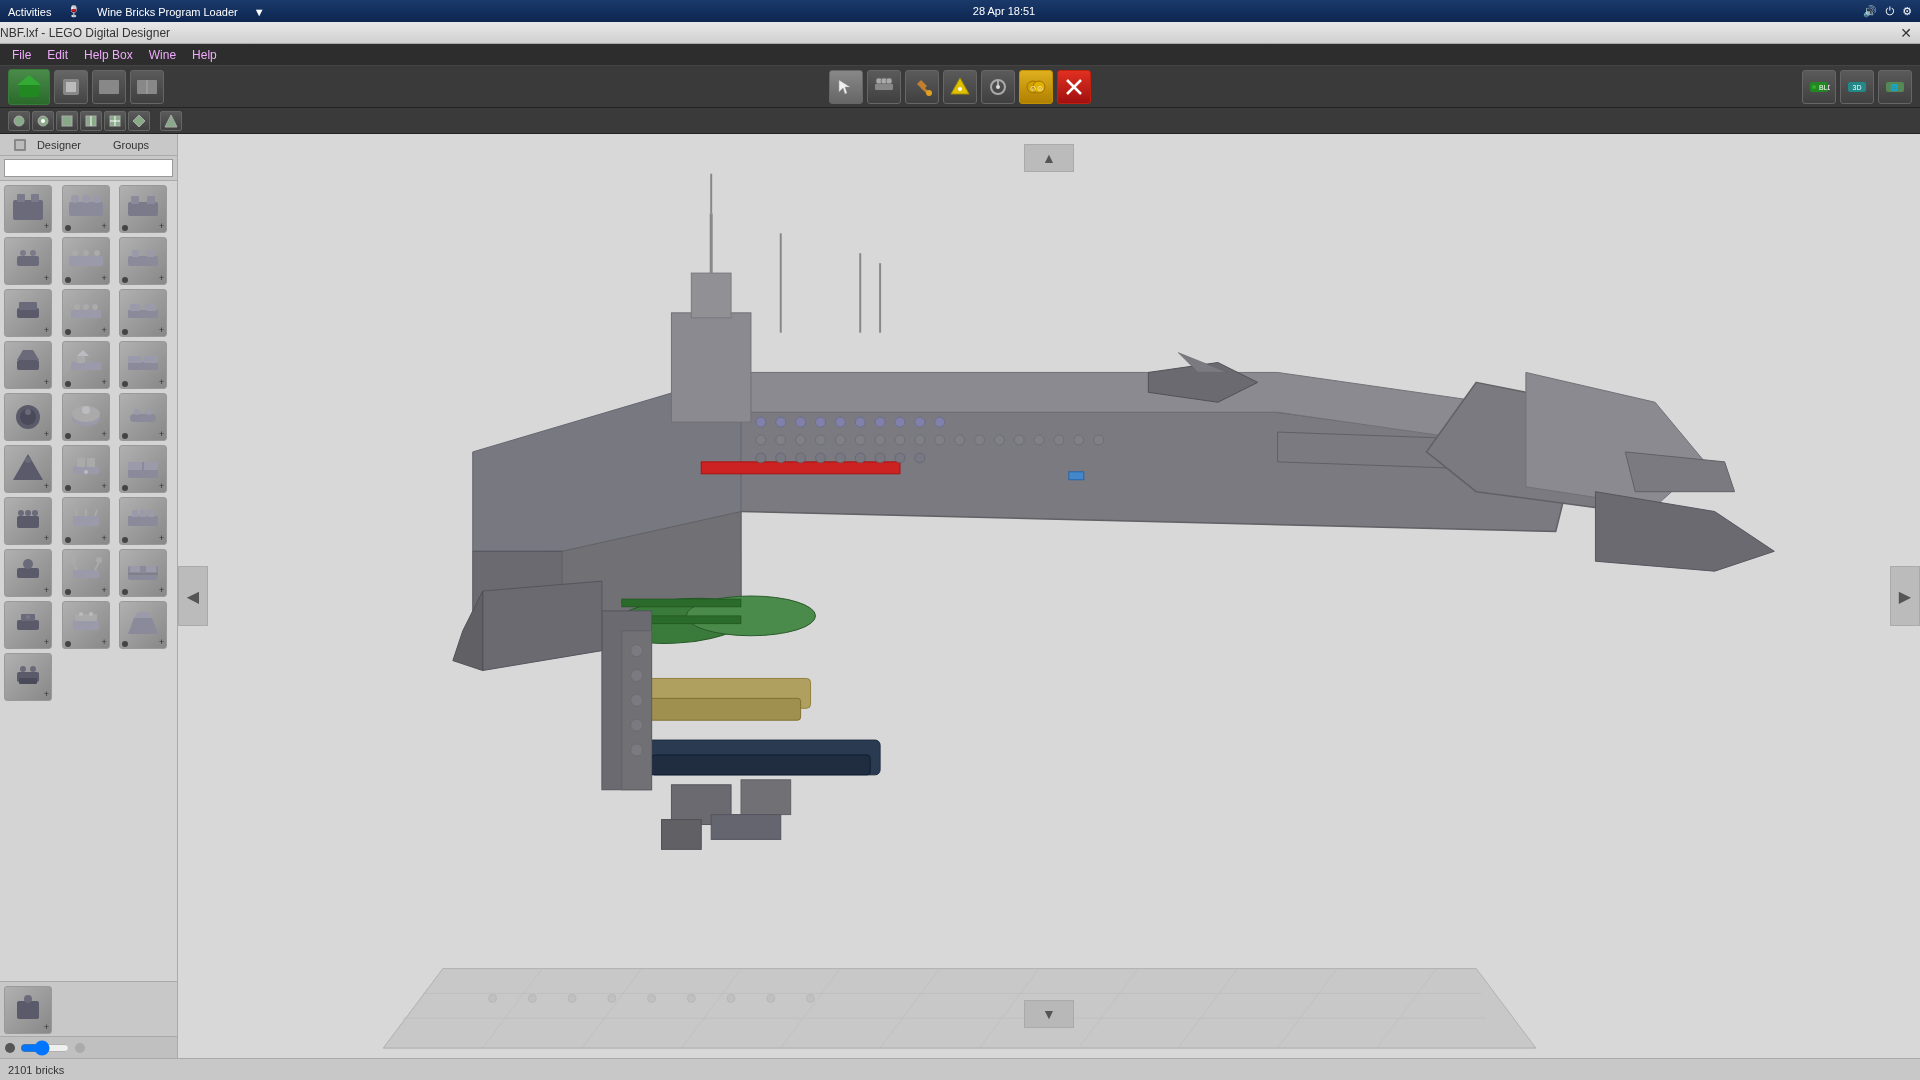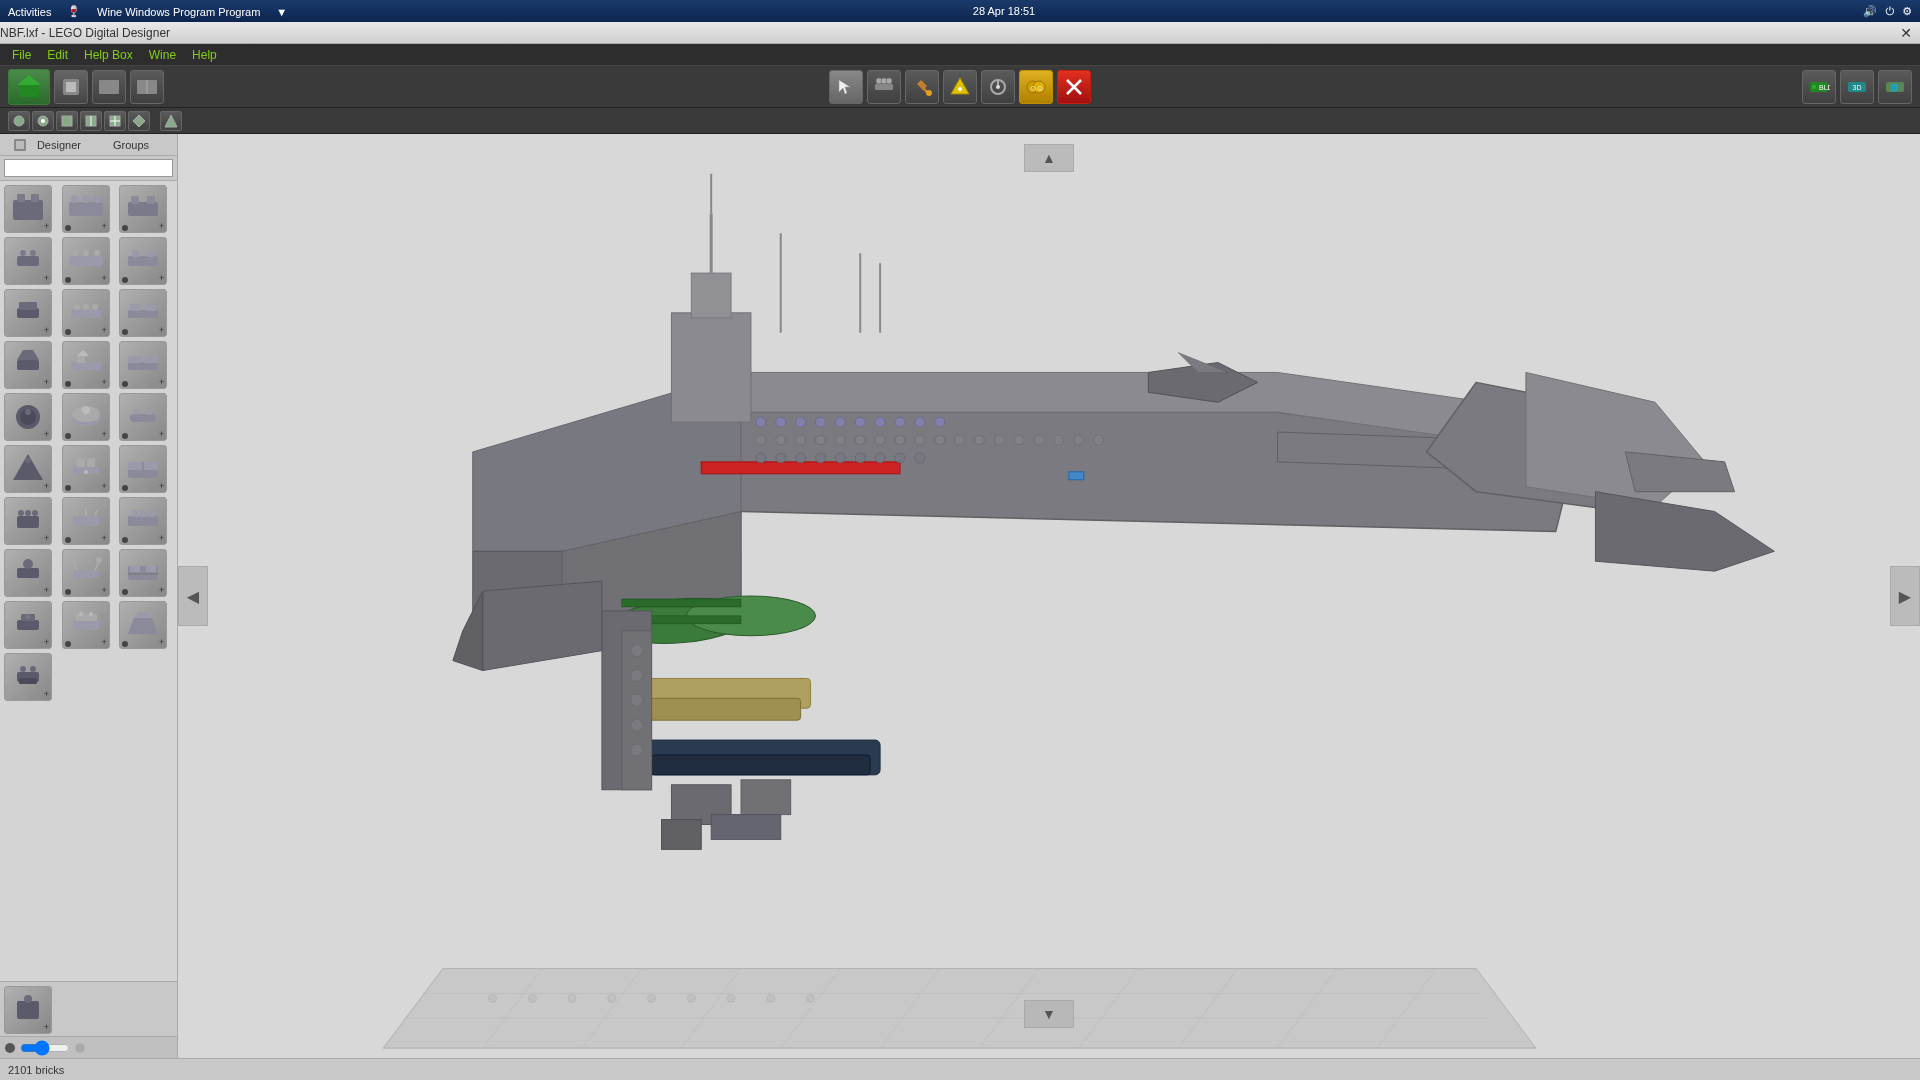--- a/index.html
+++ b/index.html
@@ -20,21 +20,21 @@
     #titlebar-center { position: absolute; left: 50%; transform: translateX(-50%); margin-left: 44px; }
     #titlebar-right { display: flex; align-items: center; gap: 8px; margin-left: auto; }
 
     
     #menubar {
       height: 22px;
       background: #2d2d2d;
       display: flex;
       align-items: center;
       padding: 0 4px;
-      color: #84cc16;
+      color: #f0abfc;
       font-size: 12px;
       border-bottom: 1px solid #444;
     }
     .menu-item {
       padding: 2px 8px;
       cursor: pointer;
     }
 
     
     #app-titlebar {
@@ -333,21 +333,21 @@
       font-size: 20px;
     }
   </style>
 </head>
 <body>
 
 <div id="titlebar">
   <div id="titlebar-left">
     <span style="cursor:pointer">Activities</span>
     <span style="color:#e8a040;">🍷</span>
-    <span style="cursor:pointer">Wine Windows Program Program</span>
+    <span style="cursor:pointer">Wine Bricks Program Loader</span>
     <span style="cursor:pointer;">▼</span>
   </div>
   <span id="titlebar-center">28 Apr  18:51</span>
   <div id="titlebar-right">
     <span style="cursor:pointer;">🔊</span>
     <span style="cursor:pointer;">⏻</span>
     <span style="cursor:pointer;">⚙</span>
   </div>
 </div>
 

